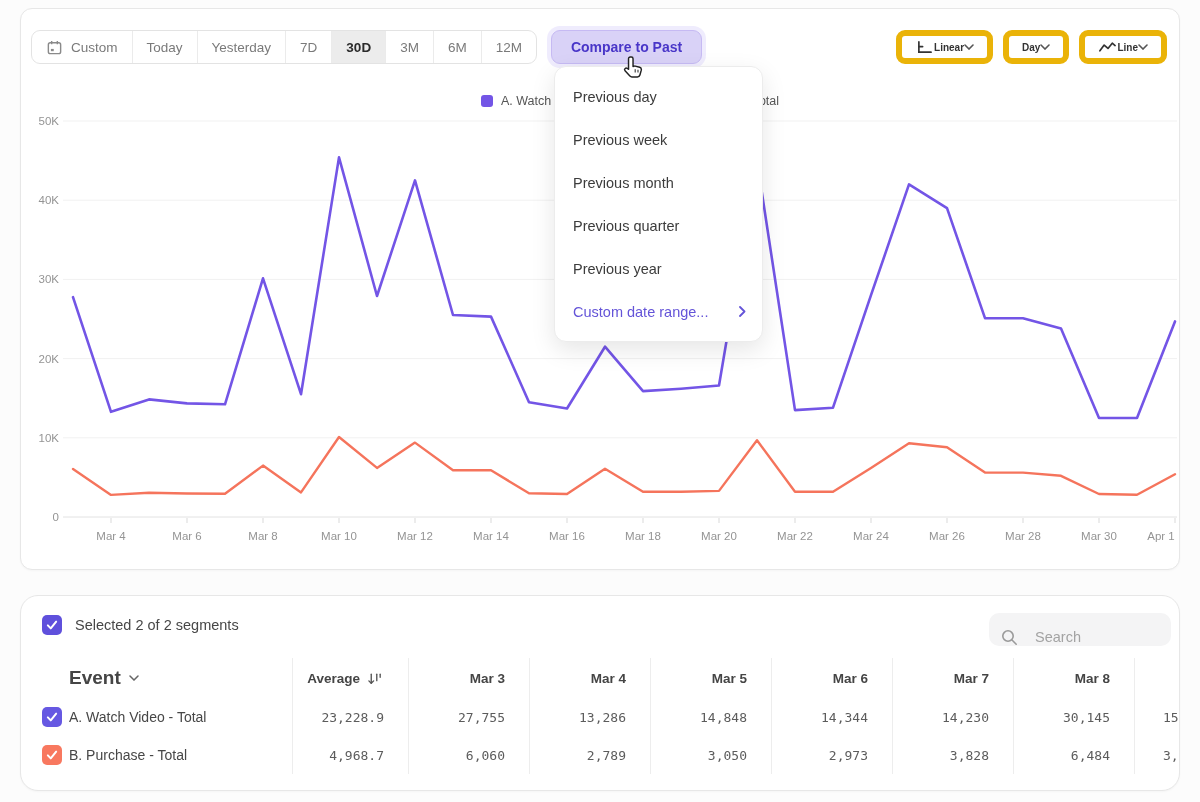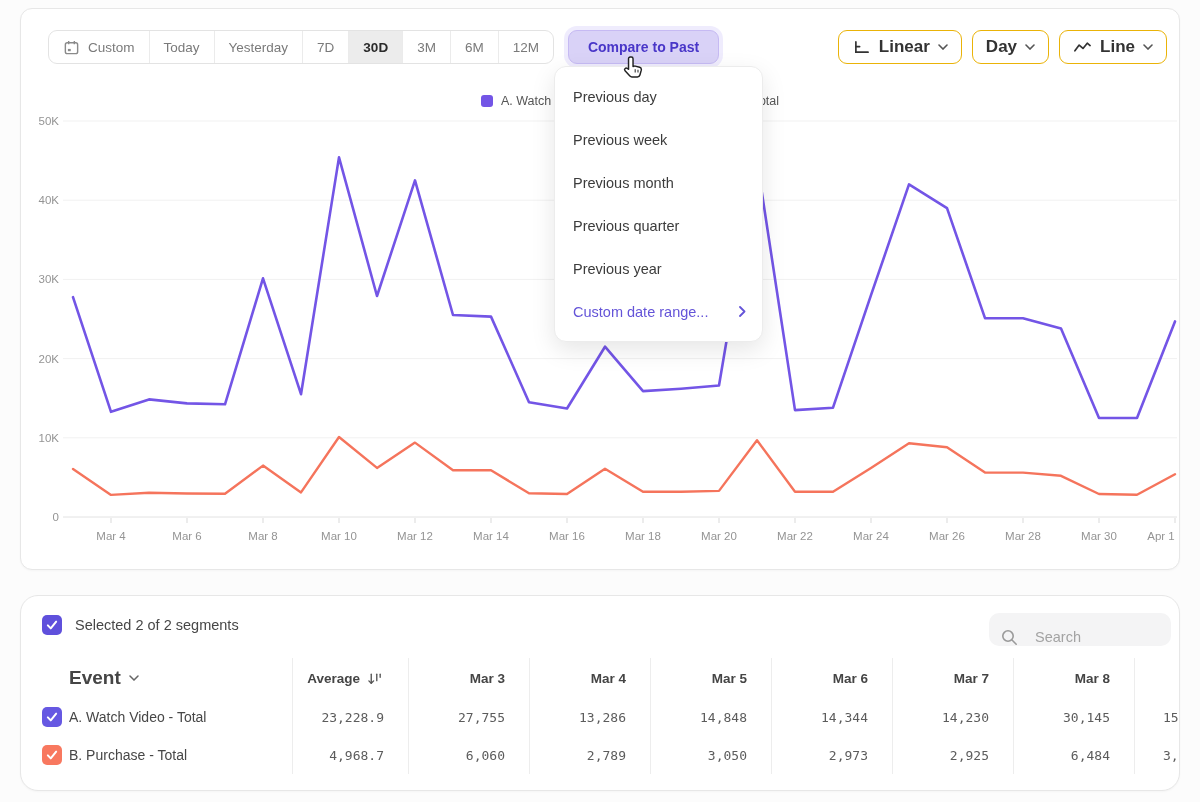--- a/index.html
+++ b/index.html
@@ -10,34 +10,34 @@
     -webkit-font-smoothing:antialiased;
   }
   .card{
     position:absolute;background:#fff;border:1px solid #e7e7e7;border-radius:12px;
     box-shadow:0 1px 2px rgba(0,0,0,.03);box-sizing:border-box;overflow:hidden;
   }
   #chart-card{left:20px;top:8px;width:1160px;height:562px;}
   #table-card{left:20px;top:595px;width:1160px;height:196px;border-radius:18px;}
 
   
-  .toolbar{position:absolute;left:10px;top:21px;right:12px;height:34px;display:flex;align-items:center;z-index:10;margin-left:17px;}
+  .toolbar{position:absolute;left:10px;top:21px;right:12px;height:34px;display:flex;align-items:center;z-index:10;}
   .seg-group{display:flex;height:34px;border:1px solid #e3e3e3;border-radius:9px;overflow:hidden;background:#fff;box-sizing:border-box;}
   .seg{display:flex;align-items:center;gap:8px;padding:0 14px;font-size:13.5px;color:#7a7a7a;cursor:pointer;white-space:nowrap;}
   .seg + .seg{border-left:1px solid #ebebeb;}
   .seg.sel{background:#ececec;color:#2b2b2b;font-weight:700;}
   .compare-btn{
     margin-left:14px;height:34px;padding:0 19px;border:1px solid #c6baf3;border-radius:9px;
     background:#d9d2f7;color:#4936c8;font-weight:700;font-size:14px;cursor:pointer;
     box-shadow:0 0 0 4px rgba(158,138,245,.16);font-family:inherit;
   }
   .tb-spacer{flex:1;}
   .ctl-btn{
-    height:34px;display:flex;align-items:center;gap:8px;padding:0 13px;margin-left:10px;
-    border:1px solid #eab308;border-radius:9px;background:#fff;font-size:17px;font-weight:600;color:#333;
+    height:34px;display:flex;align-items:center;padding:0 13px;margin-left:10px;
+    border:6px solid #eab308;border-radius:9px;background:#fff;font-size:10px;font-weight:600;color:#333;
     cursor:pointer;font-family:inherit;
   }
   .icon{display:inline-flex;align-items:center;justify-content:center;}
 
   
   .legend{position:absolute;left:0;right:0;top:85px;display:flex;justify-content:center;gap:30px;padding-left:60px;z-index:2;}
   .legend-item{display:flex;align-items:center;gap:8px;font-size:12.5px;color:#565656;}
   .swatch{width:12px;height:12px;border-radius:3px;flex:none;}
 
   
@@ -364,21 +364,21 @@
       <div class="c-num c-date mono">
           <span>2,789</span>
         </div>
       <div class="c-num c-date mono">
           <span>3,050</span>
         </div>
       <div class="c-num c-date mono">
           <span>2,973</span>
         </div>
       <div class="c-num c-date mono">
-          <span>2,925</span>
+          <span>3,828</span>
         </div>
       <div class="c-num c-date mono">
           <span>6,484</span>
         </div>
       <div class="c-num c-date mono c-clip">
           <span>3,</span>
         </div>
     </div>
   </div>
 </div>

